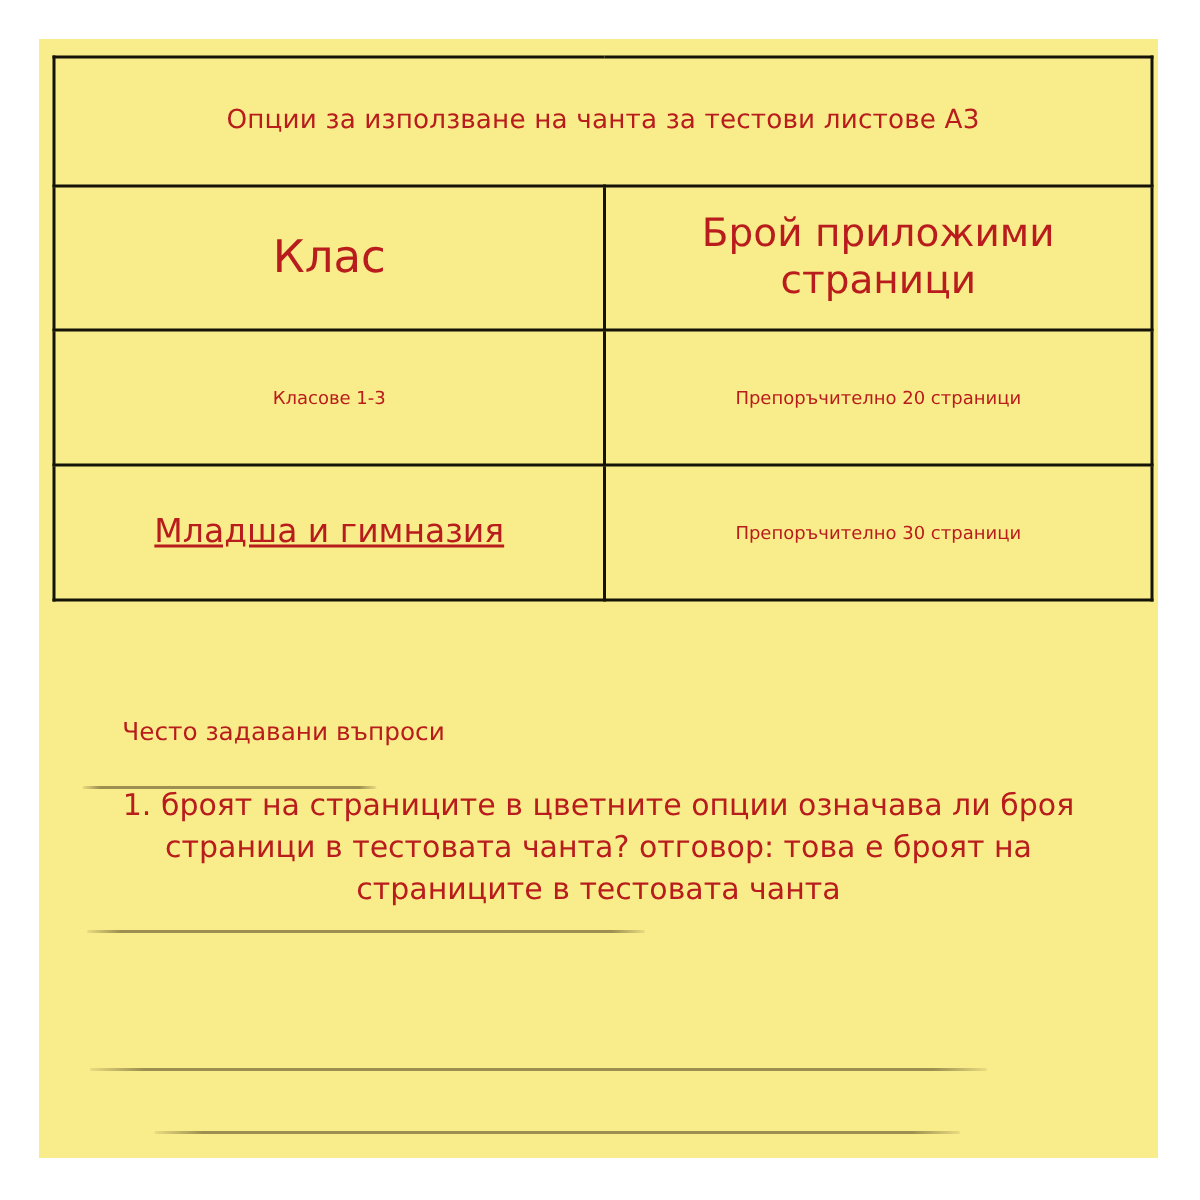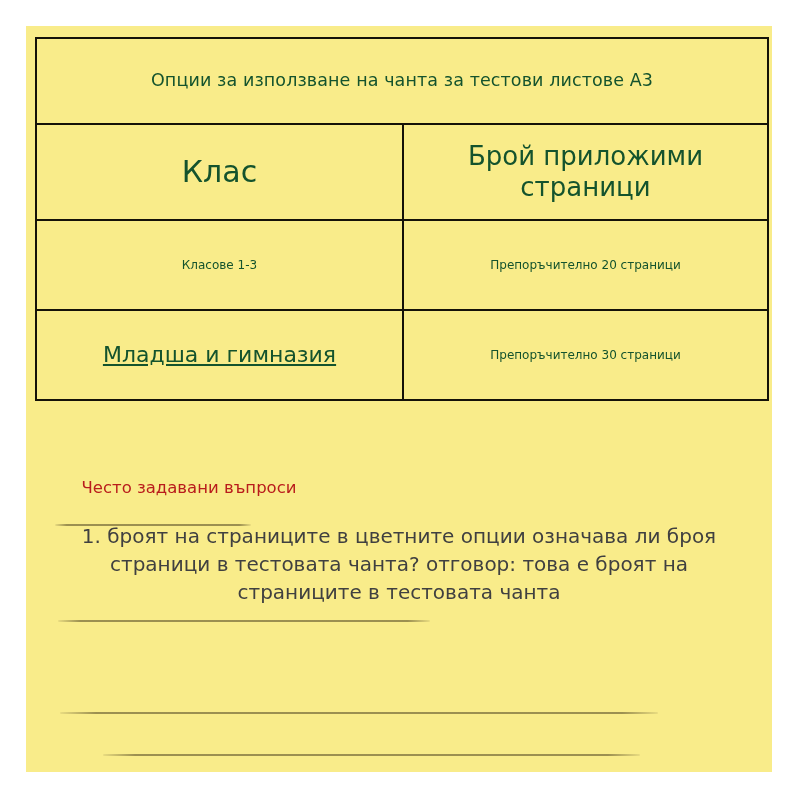--- a/index.html
+++ b/index.html
@@ -36,21 +36,21 @@
     position: absolute;
     left: 35px;
     top: 37px;
     width: 732px;
     border-collapse: collapse;
     table-layout: fixed;
     background: #f9ec8a;
   }
   .spec-table td {
     border: 2px solid #151208;
-    color: #14532d;
+    color: #b91c1c;
     text-align: center;
     vertical-align: middle;
     padding: 6px 10px;
     background: #f9ec8a;
   }
 
   .title-cell {
     height: 72px;
     font-size: 17.5px;
     letter-spacing: .1px;
@@ -97,21 +97,21 @@
     line-height: 1.42;
     color: #b91c1c;
     position: relative;
   }
 
   .faq-q {
     margin: 2px;
     text-align: center;
     font-size: 20px;
     line-height: 1.4;
-    color: #404040;
+    color: #b91c1c;
     position: relative;
   }
   .faq-q.q1 {
     margin-top: 23px;
     padding: 0 18px;
   }
   .faq-q.q2 {
     margin-top: 46px;
     padding: 0 30px;
   }

